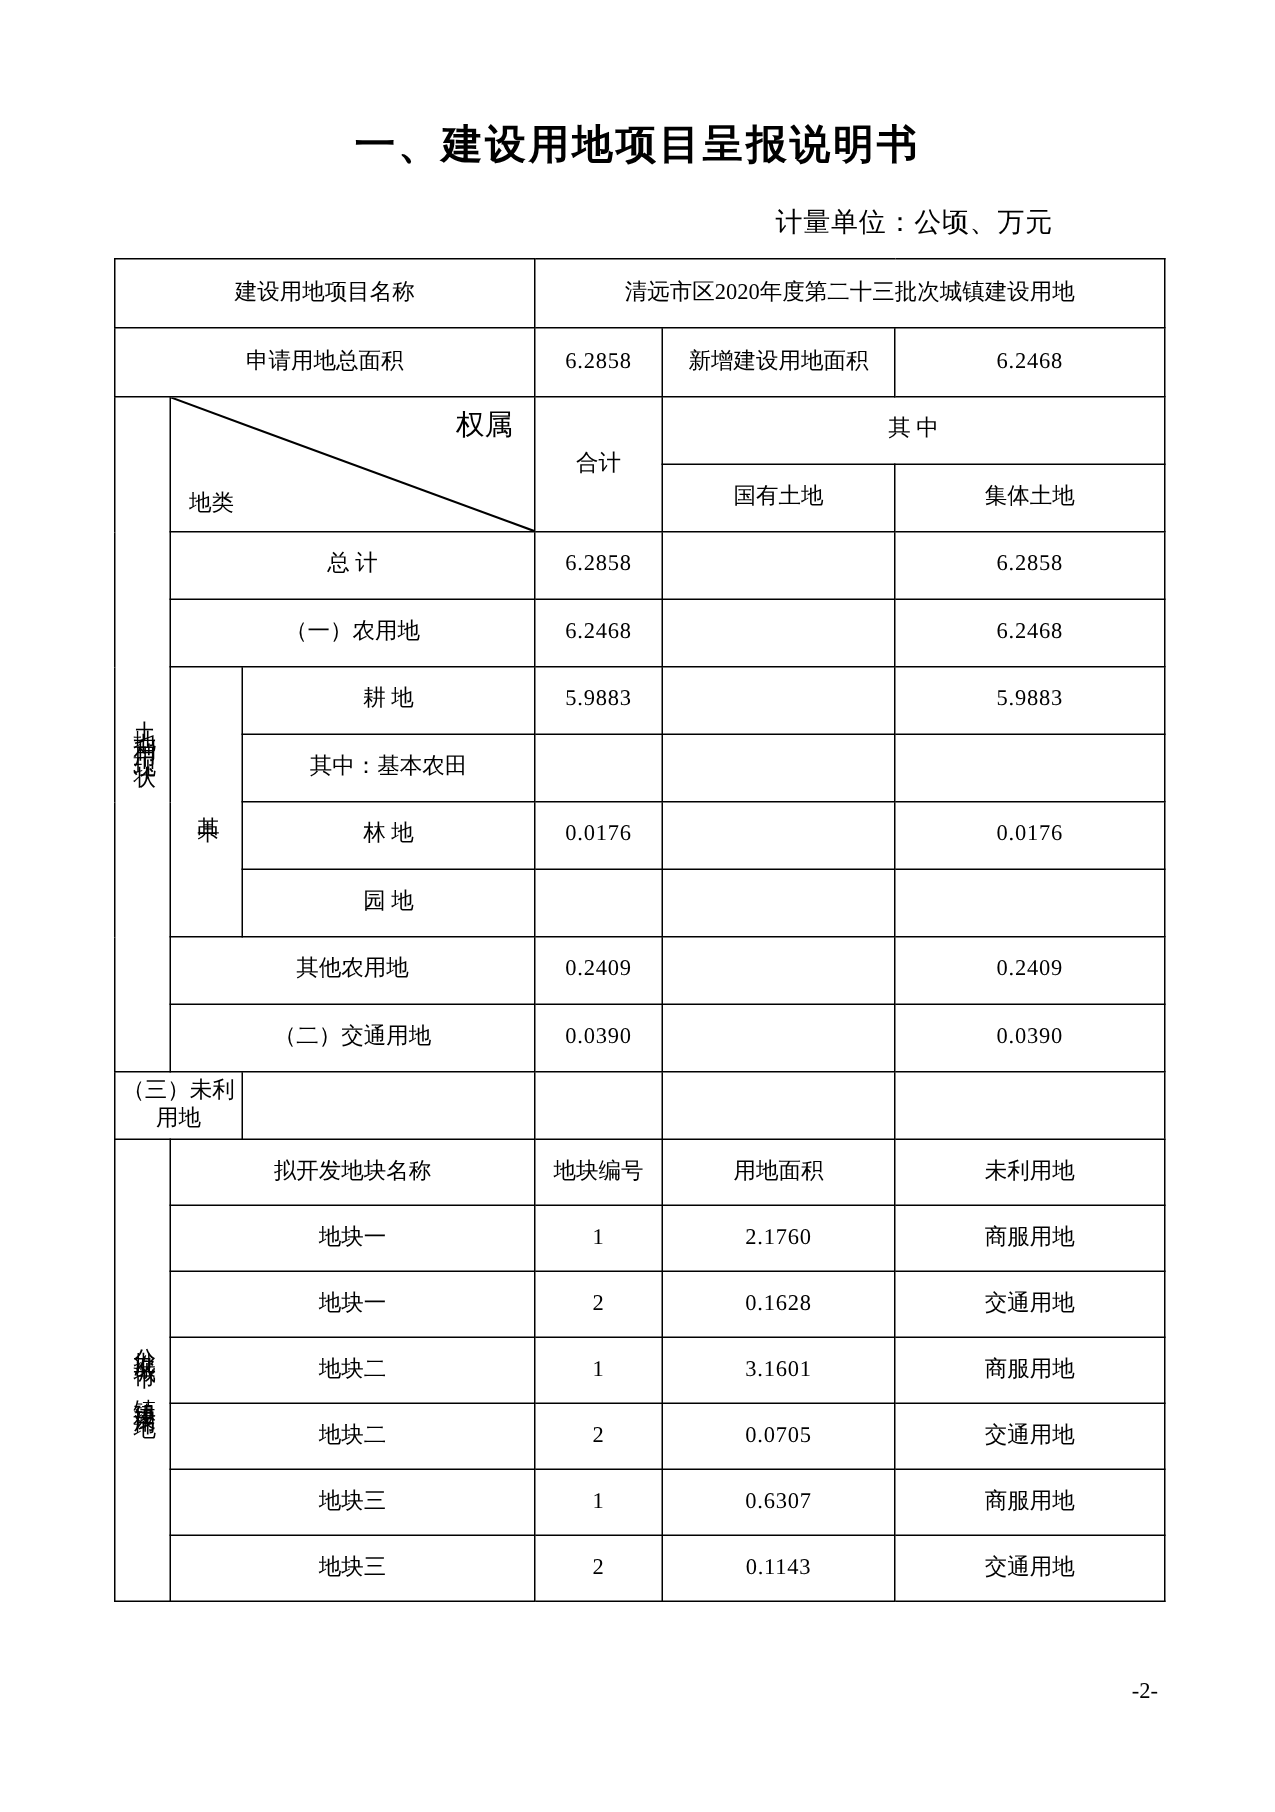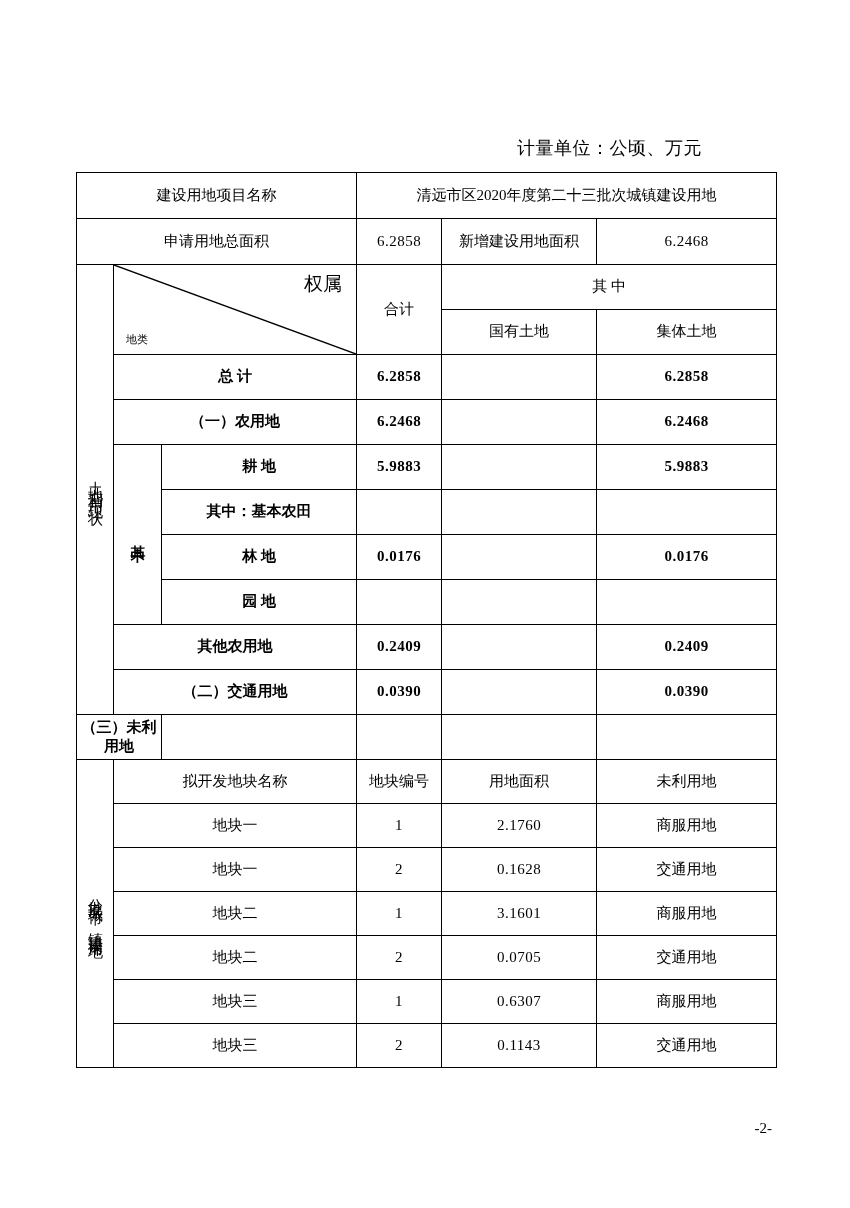--- a/index.html
+++ b/index.html
@@ -66,21 +66,21 @@
     line-height: 1.3;
   }
   
   table.main {
     border: 1.6px solid #000;
     padding-left: 16px;
   }
 
   .r-h1 td { height: 45px; }
   .r-h2 td { height: 45px; }
-  .r-data td { height: 44px; font-weight: bold; }
+  .r-data td { height: 44px; }
   .r-plot td { height: 43px; }
 
   .num {
     font-family: "Liberation Serif", "DejaVu Serif", serif;
     font-size: 15px;
     letter-spacing: 0.5px;
   }
 
   
   .vlabel {
@@ -116,37 +116,38 @@
   .diag-cell .diag-tr {
     position: absolute;
     right: 14px;
     top: 7px;
     font-size: 19px;
   }
   .diag-cell .diag-bl {
     position: absolute;
     left: 12px;
     bottom: 8px;
-    font-size: 11px;
+    font-size: 15px;
   }
 
   
   .page-num {
     position: absolute;
     right: 78px;
     top: 1120px;
     font-size: 15px;
     font-family: "Liberation Serif", "DejaVu Serif", serif;
   }
 </style>
 </head>
 <body>
 
 <div class="page">
 
+  <div class="doc-title">一、建设用地项目呈报说明书</div>
   <div class="unit-line">计量单位：公顷、万元</div>
 
   <div class="tbl-wrap">
     <table class="main">
       <colgroup>
         <col style="width:37px">
         <col style="width:48px">
         <col style="width:195px">
         <col style="width:85px">
         <col style="width:155px">

